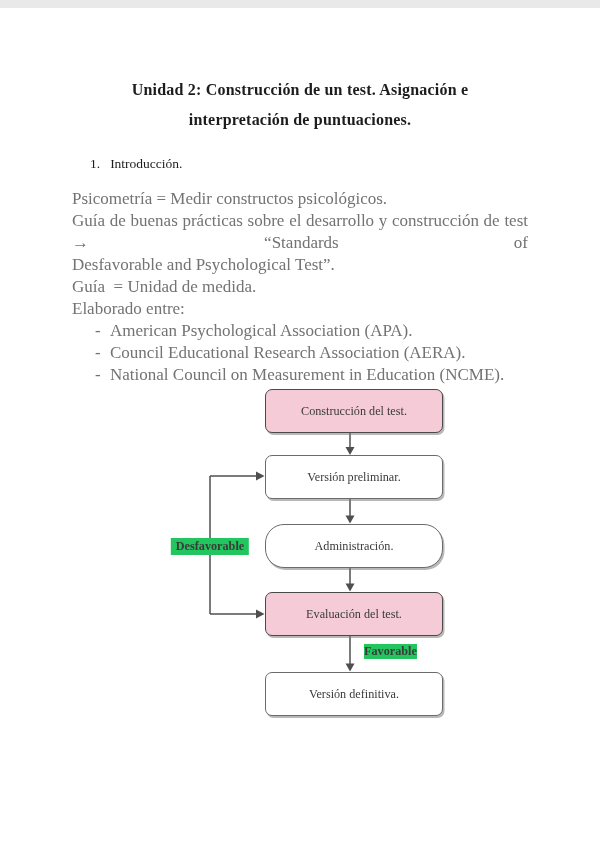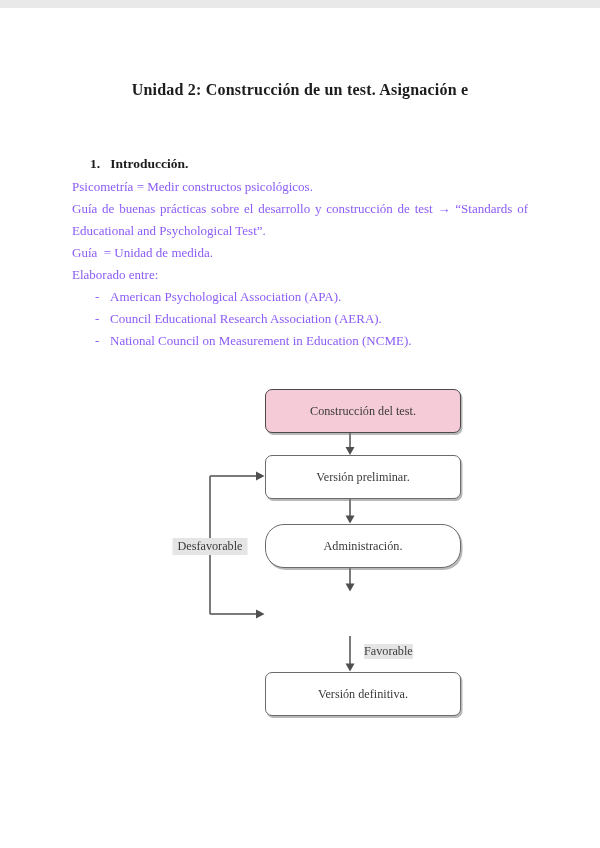--- a/index.html
+++ b/index.html
@@ -9,69 +9,70 @@
     font-family:"Liberation Serif","DejaVu Serif",serif;
     color:#2d2d2d;
   }
   .title {
     position:absolute; top:67px; left:0; width:600px;
     text-align:center; font-weight:bold; font-size:16px;
     line-height:30px; color:#1c1c1c; letter-spacing:0.2px;
   }
   .heading {
     position:absolute; top:148px; left:90px;
-    font-weight:bold; font-size:13.5px; color:#1c1c1c;
+    font-weight:normal; font-size:13.5px; color:#1c1c1c;
   }
   .heading .hnum { margin-right:10px; }
   .body-text {
-    position:absolute; top:168px; left:72px; width:456px;
-    font-size:13px; line-height:22px; color:#8b5cf6;
+    position:absolute; top:180px; left:72px; width:456px;
+    font-size:17px; line-height:22px; color:#737373;
   }
   .line { margin:0; white-space:pre-wrap; }
   .line.justified { text-align:justify; text-align-last:justify; }
   .bullet { margin:0; padding-left:23px; }
   .bullet .dash { display:inline-block; width:15px; }
   
   .connectors { position:absolute; top:0; left:0; pointer-events:none; }
   .fbox {
-    position:absolute; left:265px; width:196px; height:44px;
+    position:absolute; left:265px; width:178px; height:44px;
     box-sizing:border-box; border:1.6px solid #6b6b6b; border-radius:7px;
     background:#ffffff; display:flex; align-items:center; justify-content:center;
     font-size:12.2px; color:#3a3a3a;
     box-shadow:1.5px 2px 0 rgba(125,125,125,0.55);
   }
   .fbox.pink { background:#f6cbd8; border-color:#4a4a4a; }
   .fbox.n1 { top:381px; }
   .fbox.n2 { top:447px; }
   .fbox.n3 { top:516px;border-radius:19px; }
   .fbox.n4 { top:584px; }
   .fbox.n5 { top:664px; }
   .edge-label {
-    position:absolute; font-size:12.2px; color:#3a3a3a; background:#e5e5e5;
+    position:absolute; font-size:12.2px; color:#3a3a3a; background:#22c55e;font-weight:bold;
   }
   .edge-label.desf { left:210px; top:530px; transform:translateX(-50%); padding:1px 5px; }
   .edge-label.fav  { left:364px; top:636px; }
 </style>
 </head>
 <body>
 
 <div class="page">
 
   <div class="title">
     <div>Unidad 2: Construcción de un test. Asignación e</div>
+    <div>interpretación de puntuaciones.</div>
   </div>
 
   <div class="heading">
     <span class="hnum">1.</span><span>Introducción.</span>
   </div>
 
   <div class="body-text">
     <p class="line">Psicometría = Medir constructos psicológicos.</p>
     <p class="line justified">Guía de buenas prácticas sobre el desarrollo y construcción de test → “Standards of</p>
-    <p class="line">Educational and Psychological Test”.</p>
+    <p class="line">Desfavorable and Psychological Test”.</p>
     <p class="line">Guía  = Unidad de medida.</p>
     <p class="line">Elaborado entre:</p>
     <p class="bullet"><span class="dash">-</span><span>American Psychological Association (APA).</span></p>
     <p class="bullet"><span class="dash">-</span><span>Council Educational Research Association (AERA).</span></p>
     <p class="bullet"><span class="dash">-</span><span>National Council on Measurement in Education (NCME).</span></p>
   </div>
 
   <svg class="connectors" width="600" height="848" viewBox="0 0 600 848">
     <g stroke="#4f4f4f" stroke-width="1.5" fill="#4f4f4f">
 
@@ -94,20 +95,23 @@
 
   <div class="fbox pink n1">
     <span>Construcción del test.</span>
   </div>
   <div class="fbox n2">
     <span>Versión preliminar.</span>
   </div>
   <div class="fbox n3">
     <span>Administración.</span>
   </div>
+  <div class="fbox pink n4">
+    <span>Evaluación del test.</span>
+  </div>
   <div class="fbox n5">
     <span>Versión definitiva.</span>
   </div>
 
   <div class="edge-label desf">Desfavorable</div>
   <div class="edge-label fav">Favorable</div>
 
 </div>
 
 </body></html>

